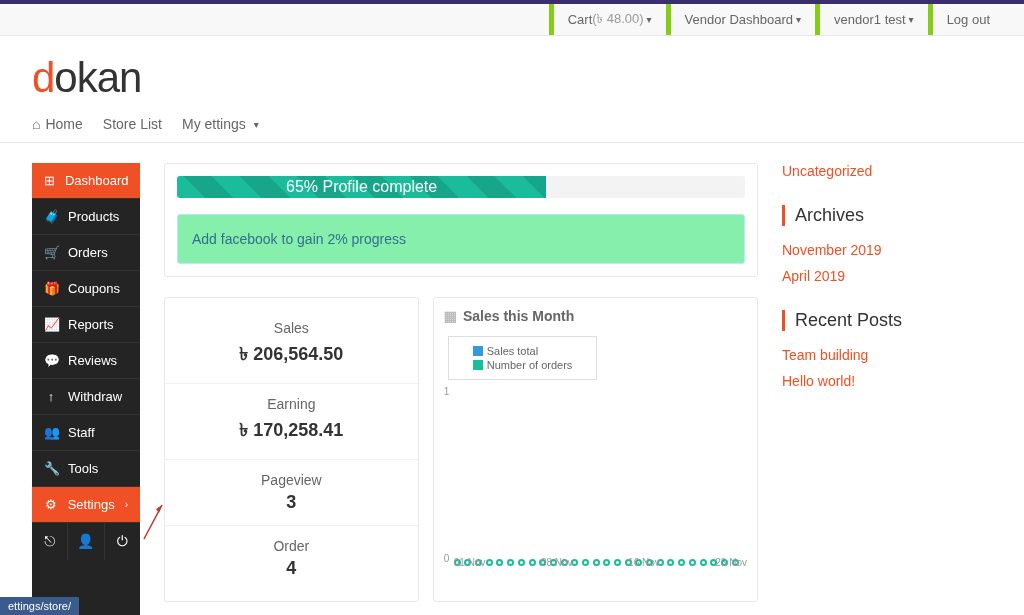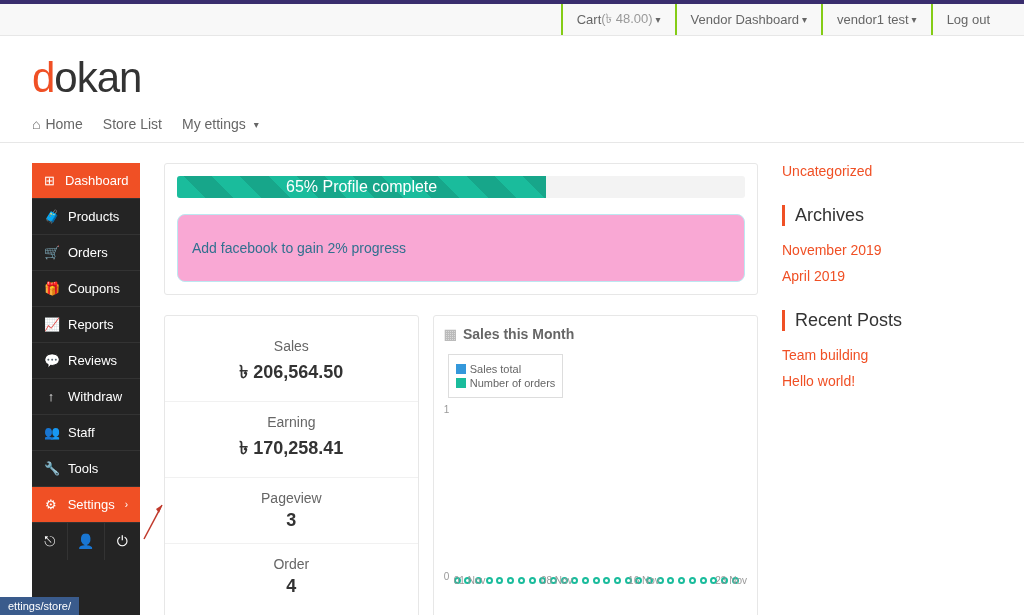--- a/index.html
+++ b/index.html
@@ -1,18 +1,18 @@
 <!DOCTYPE html>
 <html><head>
 <meta charset="utf-8">
 <style>
 * { margin: 0; padding: 0; box-sizing: border-box; font-family: -apple-system, BlinkMacSystemFont, "Segoe UI", Arial, sans-serif; }
 body { background: #fff; color: #333; font-size: 14px; }
 .topbar { background: #f8f8f8; border-top: 4px solid #3a2e6e; border-bottom: 1px solid #e7e7e7; height: 36px; display: flex; justify-content: flex-end; align-items: center; padding: 0 20px; gap: 0; }
-.topbar .topitem { padding: 0 14px; color: #666; font-size: 13px; cursor: pointer; border-left: 2px solid #84cc16; height: 100%; display: flex; align-items: center; }
+.topbar .topitem { padding: 0 14px; color: #666; font-size: 13px; cursor: pointer; border-left: 5px solid #84cc16; height: 100%; display: flex; align-items: center; }
 .topbar .topitem.cart .amt { color: #999; }
 .header { border-bottom: 1px solid #e7e7e7; padding: 18px 0 0 0; }
 .container { width: 960px; margin: 0 auto; }
 .logo { font-size: 42px; font-weight: 400; color: #333; letter-spacing: -1px; }
 .logo .d { color: #f05025; }
 .nav { display: flex; gap: 20px; margin-top: 14px; padding-bottom: 10px; }
 .nav .navitem { color: #666; font-size: 14px; cursor: pointer; display: flex; align-items: center; gap: 5px; }
 .main { display: flex; gap: 24px; margin-top: 20px; }
 .sidebar { width: 108px; background: #242424; flex-shrink: 0; position: relative; }
 .sidebar .sbitem { display: flex; align-items: center; gap: 10px; padding: 10px 12px; color: #fff; font-size: 13px; cursor: pointer; border-bottom: 1px solid #333; position: relative; }
@@ -23,30 +23,30 @@
 .sidebar .bottomicons { display: flex; }
 .sidebar .bottomicons .bi { flex: 1; text-align: center; padding: 10px 0; color: #fff; cursor: pointer; border-right: 1px solid #333; }
 .sidebar .bottomicons .bi:last-child { border-right: none; }
 .content { flex: 1; display: flex; gap: 24px; }
 .center { flex: 1; }
 .rightside { width: 210px; }
 .panel { background: #fff; border: 1px solid #e7e7e7; border-radius: 3px; margin-bottom: 20px; }
 .progresswrap { padding: 12px; }
 .progressbar { height: 22px; background: #f3f3f3; border-radius: 3px; overflow: hidden; }
 .progressfill { height: 100%; background: repeating-linear-gradient(45deg, #1abc9c, #1abc9c 20px, #17a68a 20px, #17a68a 40px); color: #fff; font-size: 16px; display: flex; align-items: center; justify-content: center; }
-.infobox { margin: 4px 12px 12px 12px; background: #f9a8d4; border: 1px solid #bce8f1; color: #31708f; padding: 25px 14px; border-radius: 8px; font-size: 14px; }
+.infobox { margin: 4px 12px 12px 12px; background: #86efac; border: 1px solid #bce8f1; color: #31708f; padding: 16px 14px; border-radius: 3px; font-size: 14px; }
 .statsrow { display: flex; gap: 14px; }
 .statspanel { flex: 1; border: 1px solid #e7e7e7; border-radius: 3px; padding: 10px 0; }
 .chartpanel { flex: 1.2; border: 1px solid #e7e7e7; border-radius: 3px; padding: 10px; }
 .stat { text-align: center; padding: 12px 0; border-bottom: 1px solid #f1f1f1; }
 .stat:last-child { border-bottom: none; }
 .stat .statlabel { color: #666; font-size: 14px; margin-bottom: 4px; }
 .stat .statval { font-size: 18px; font-weight: 600; color: #333; }
 .chartheader { display: flex; align-items: center; gap: 6px; color: #666; font-size: 14px; font-weight: 600; margin-bottom: 8px; }
-.legend { border: 1px solid #ddd; padding: 6px 7px; font-size: 11px; color: #666; display: inline-block; margin: 4px 0 0 4px; }
+.legend { border: 1px solid #ddd; padding: 6px 24px; font-size: 11px; color: #666; display: inline-block; margin: 4px 0 0 4px; }
 .legend .legitem { display: flex; align-items: center; gap: 4px; margin: 2px 0; }
 .legend .legbox { width: 10px; height: 10px; display: inline-block; }
 .chartarea { height: 200px; position: relative; margin-top: 6px; }
 .chartarea .axis1 { position: absolute; top: 0; left: 0; font-size: 10px; color: #999; }
 .chartarea .axis0 { position: absolute; bottom: 22px; left: 0; font-size: 10px; color: #999; }
 .chartarea .xlabels { position: absolute; bottom: 18px; left: 10px; right: 0; display: flex; justify-content: space-between; font-size: 10px; color: #999; }
 .chartarea .datapoints { position: absolute; bottom: 20px; left: 10px; right: 8px; display: flex; justify-content: space-between; align-items: center; }
 .chartarea .dp { width: 7px; height: 7px; border: 2px solid #1abc9c; border-radius: 50%; background: #fff; }
 .orderspanel { border: 1px solid #e7e7e7; border-radius: 3px; margin-top: 16px; padding: 10px 14px; }
 .announcepanel { border: 1px solid #e7e7e7; border-radius: 3px; margin-top: 16px; padding: 10px 12px; }

